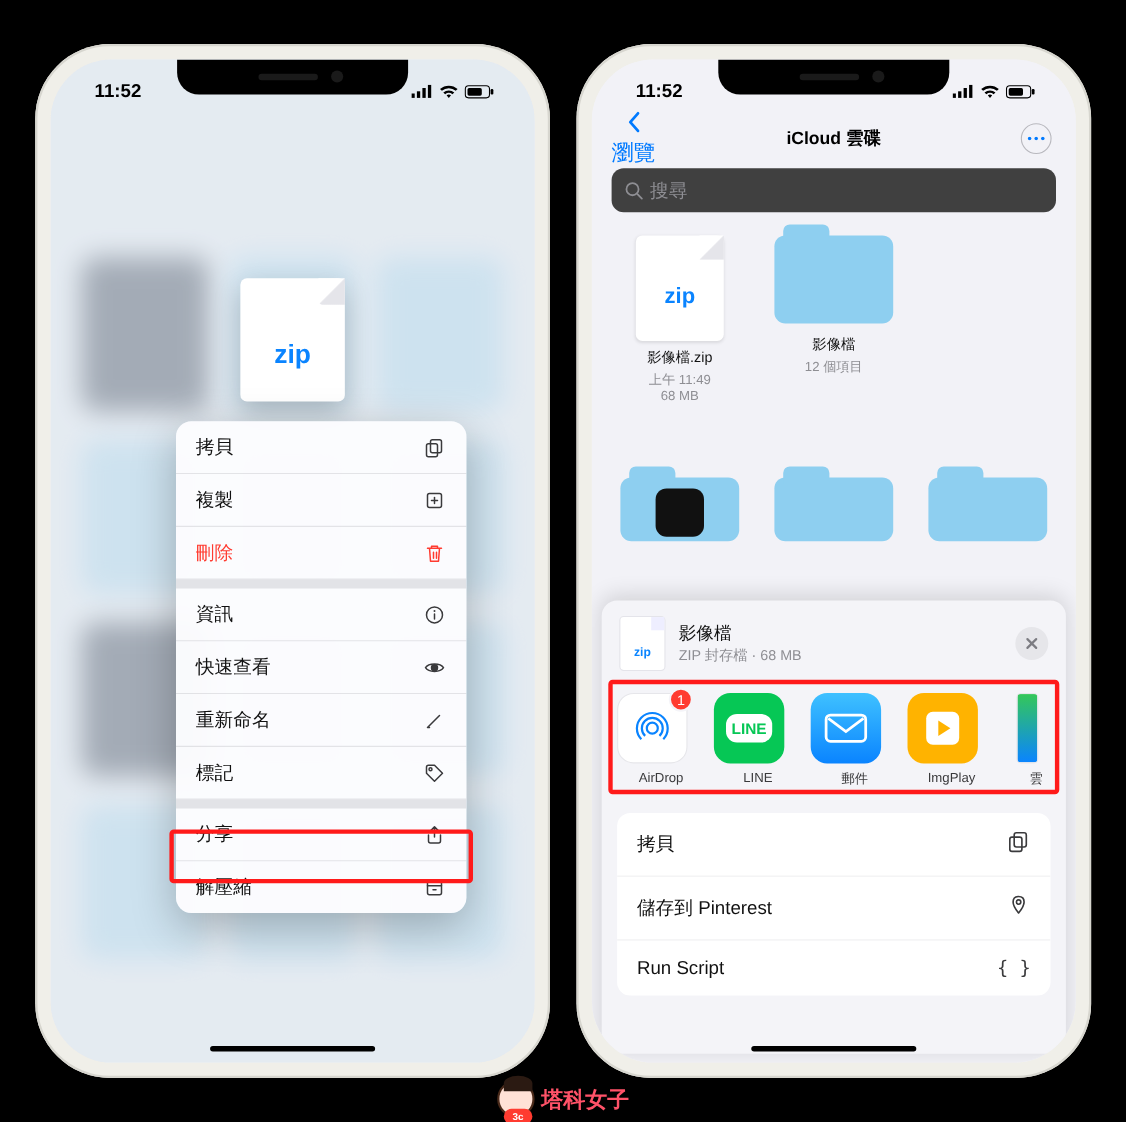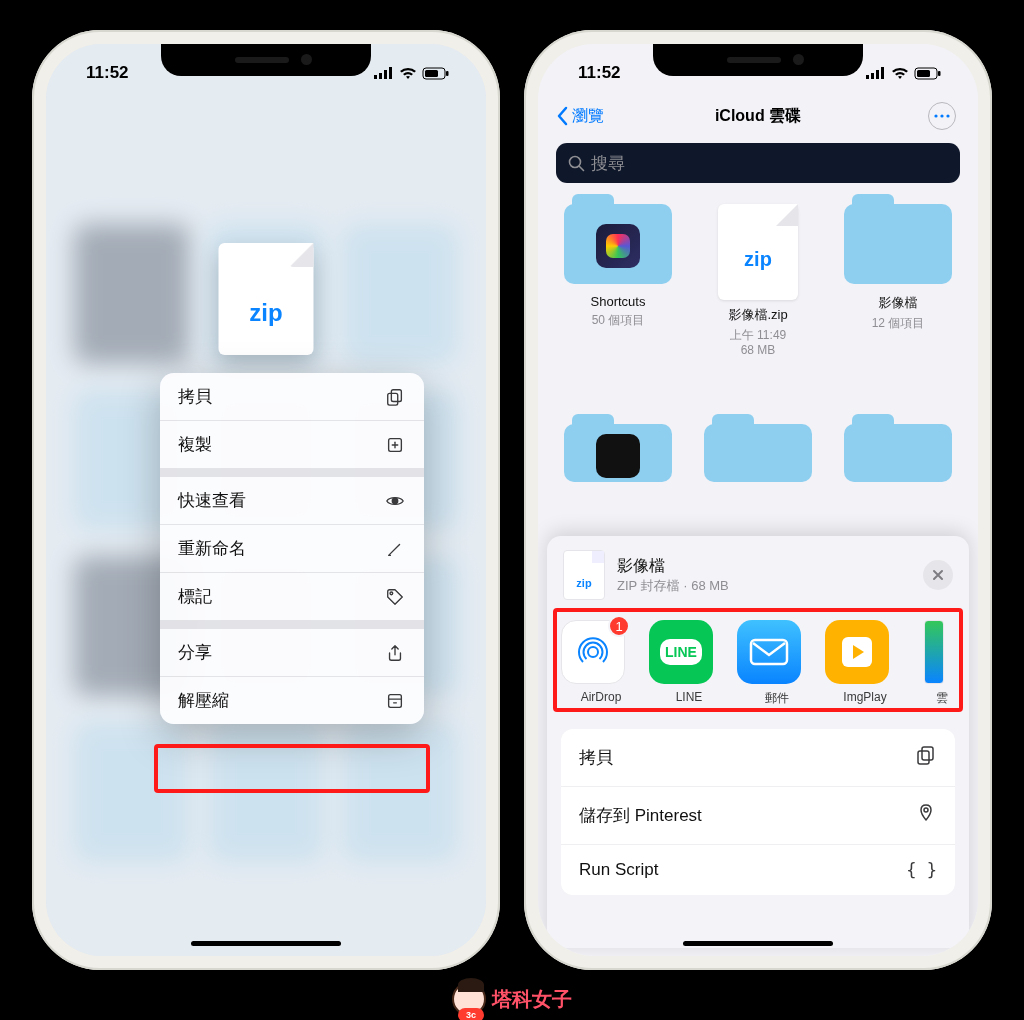--- a/index.html
+++ b/index.html
@@ -4,21 +4,21 @@
 <style>
   * { box-sizing: border-box; margin: 0; padding: 0; }
   body {
     background: #000;
     width: 1024px;
     height: 1020px;
     font-family: -apple-system, "SF Pro Text", "Helvetica Neue", Arial, sans-serif;
     position: relative;
     overflow: hidden;
   }
-  .stage { display: flex; gap: 24px; justify-content: center; padding-top: 30px; }
+  .stage { display: flex; gap: 24px; justify-content: center; padding-top: 40px; }
   .phone {
     width: 468px; height: 940px;
     background: #f0efe9;
     border-radius: 68px;
     padding: 14px;
     box-shadow: inset 0 0 0 2px #d7d6cf;
     position: relative;
   }
   .screen {
     width: 100%; height: 100%;
@@ -104,30 +104,30 @@
   .hl-red { position:absolute; border:4px solid #ff1a1a; border-radius:4px; pointer-events:none; z-index:60; }
 
   
   .r-content { position:absolute; inset:0; background:#f2f2f7; }
   .navbar {
     position:absolute; top:48px; left:0; right:0; height:48px;
     display:flex; align-items:center; justify-content:center;
   }
   .navbar .back {
     position:absolute; left:18px; display:flex; align-items:center; gap:4px;
-    color:#007aff; font-size:16px;
+    color:#007aff; font-size:20px;flex-direction:column;
   }
   .navbar .title { font-size:16px; font-weight:600; }
   .navbar .more {
     position:absolute; right:22px; width:28px; height:28px; border:1.5px solid #b8b8be;
     border-radius:50%; display:flex; align-items:center; justify-content:center; color:#007aff;
   }
   .searchbar {
     position:absolute; top:99px; left:18px; right:18px; height:40px;
-    background:#0f172a; border-radius:11px; display:flex; align-items:center;
+    background:#404040; border-radius:11px; display:flex; align-items:center;
     padding:0 12px; gap:6px; color:#8e8e93; font-size:17px;
   }
   .file-grid {
     position:absolute; top:160px; left:18px; right:18px;
     display:grid; grid-template-columns:repeat(3,1fr); gap:16px;
   }
   .file-item { display:flex; flex-direction:column; align-items:center; gap:4px; font-size:13px; color:#111; }
   .file-item .sub { color:#8e8e93; font-size:12px; line-height:1.25; text-align:center; }
   .folder-ico {
     width:108px; height:80px; border-radius:10px; background:#8ecff0;
@@ -291,21 +291,39 @@
           <div class="ctx-item">
             <span>複製</span>
             <span class="ctx-icon">
               <svg viewBox="0 0 22 22" stroke-linecap="round" stroke-linejoin="round">
                 <rect x="4" y="4" width="14" height="14" rx="2"></rect>
                 <line x1="11" y1="8" x2="11" y2="14"></line>
                 <line x1="8" y1="11" x2="14" y2="11"></line>
               </svg>
             </span>
           </div>
+          <div class="ctx-item destructive">
+            <span>刪除</span>
+            <span class="ctx-icon">
+              <svg viewBox="0 0 22 22" stroke-linecap="round" stroke-linejoin="round">
+                <path d="M4 6 h14 M8 6 V4 h6 v2 M6 6 l1 13 h8 l1-13 M10 10 v6 M13 10 v6"></path>
+              </svg>
+            </span>
+          </div>
           <div class="ctx-sep"></div>
+          <div class="ctx-item">
+            <span>資訊</span>
+            <span class="ctx-icon">
+              <svg viewBox="0 0 22 22" stroke-linecap="round" stroke-linejoin="round">
+                <circle cx="11" cy="11" r="8"></circle>
+                <line x1="11" y1="10" x2="11" y2="15"></line>
+                <circle cx="11" cy="7" r="1" fill="#3a3a3c" stroke="none"></circle>
+              </svg>
+            </span>
+          </div>
           <div class="ctx-item">
             <span>快速查看</span>
             <span class="ctx-icon">
               <svg viewBox="0 0 22 22" stroke-linecap="round" stroke-linejoin="round">
                 <path d="M2 11 c3-5 15-5 18 0 c-3 5-15 5-18 0 Z"></path>
                 <circle cx="11" cy="11" r="3" fill="#3a3a3c"></circle>
               </svg>
             </span>
           </div>
           <div class="ctx-item">
@@ -402,29 +420,20 @@
 
         <div class="searchbar">
           <svg width="17" height="17" viewBox="0 0 17 17">
               <circle cx="7" cy="7" r="5.5" stroke="#8e8e93" stroke-width="1.6" fill="none"></circle>
               <line x1="11.5" y1="11.5" x2="15.5" y2="15.5" stroke="#8e8e93" stroke-width="1.6" stroke-linecap="round"></line>
             </svg>
           <span>搜尋</span>
         </div>
 
         <div class="file-grid" id="file-grid">
-            <div class="file-item">
-              <div class="folder-ico">
-                <div class="inner-app">
-                  <div class="swirl"></div>
-                </div>
-              </div>
-              <div>Shortcuts</div>
-              <div class="sub">50 個項目</div>
-            </div>
             <div class="file-item">
               <div class="zip-ico">
                 <span class="z">zip</span>
               </div>
               <div>影像檔.zip</div>
               <div class="sub">上午 11:49<br>68 MB</div>
             </div>
             <div class="file-item">
               <div class="folder-ico"></div>
               <div>影像檔</div>

